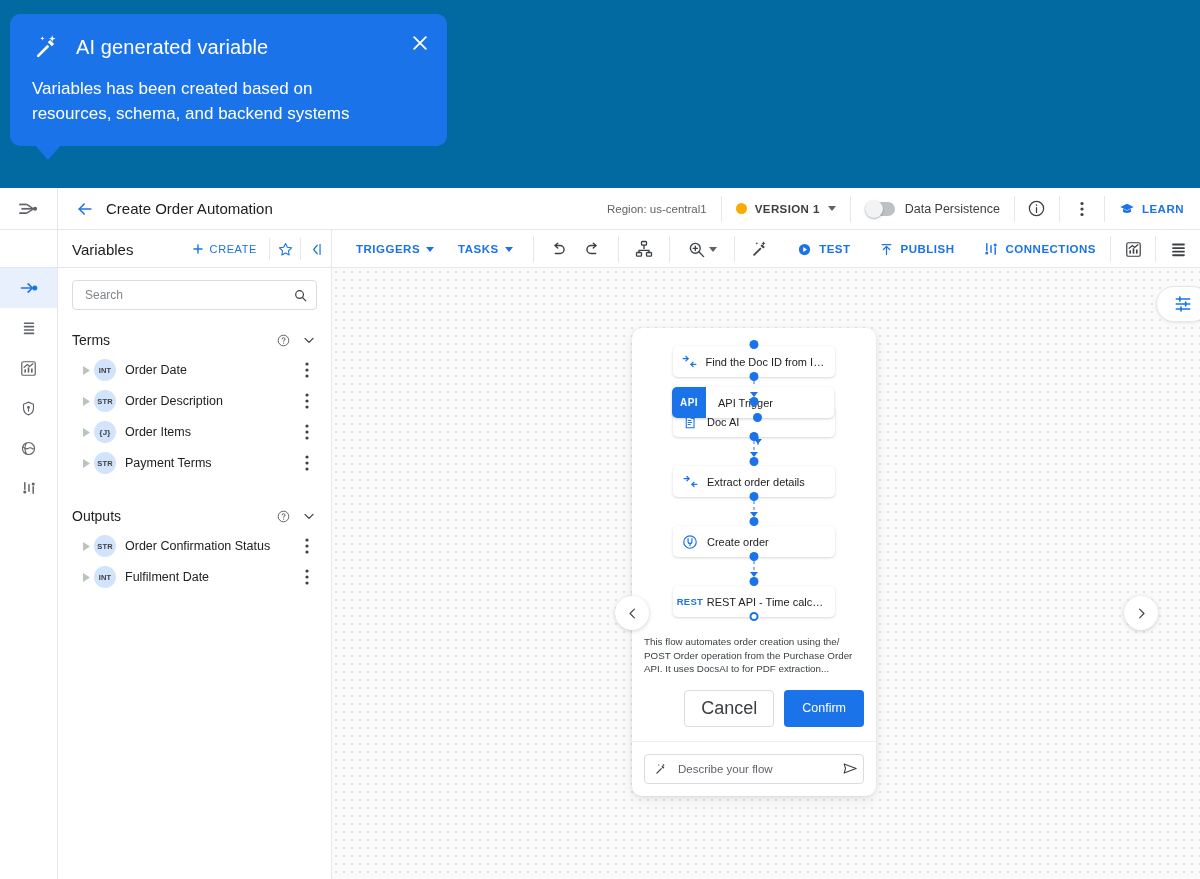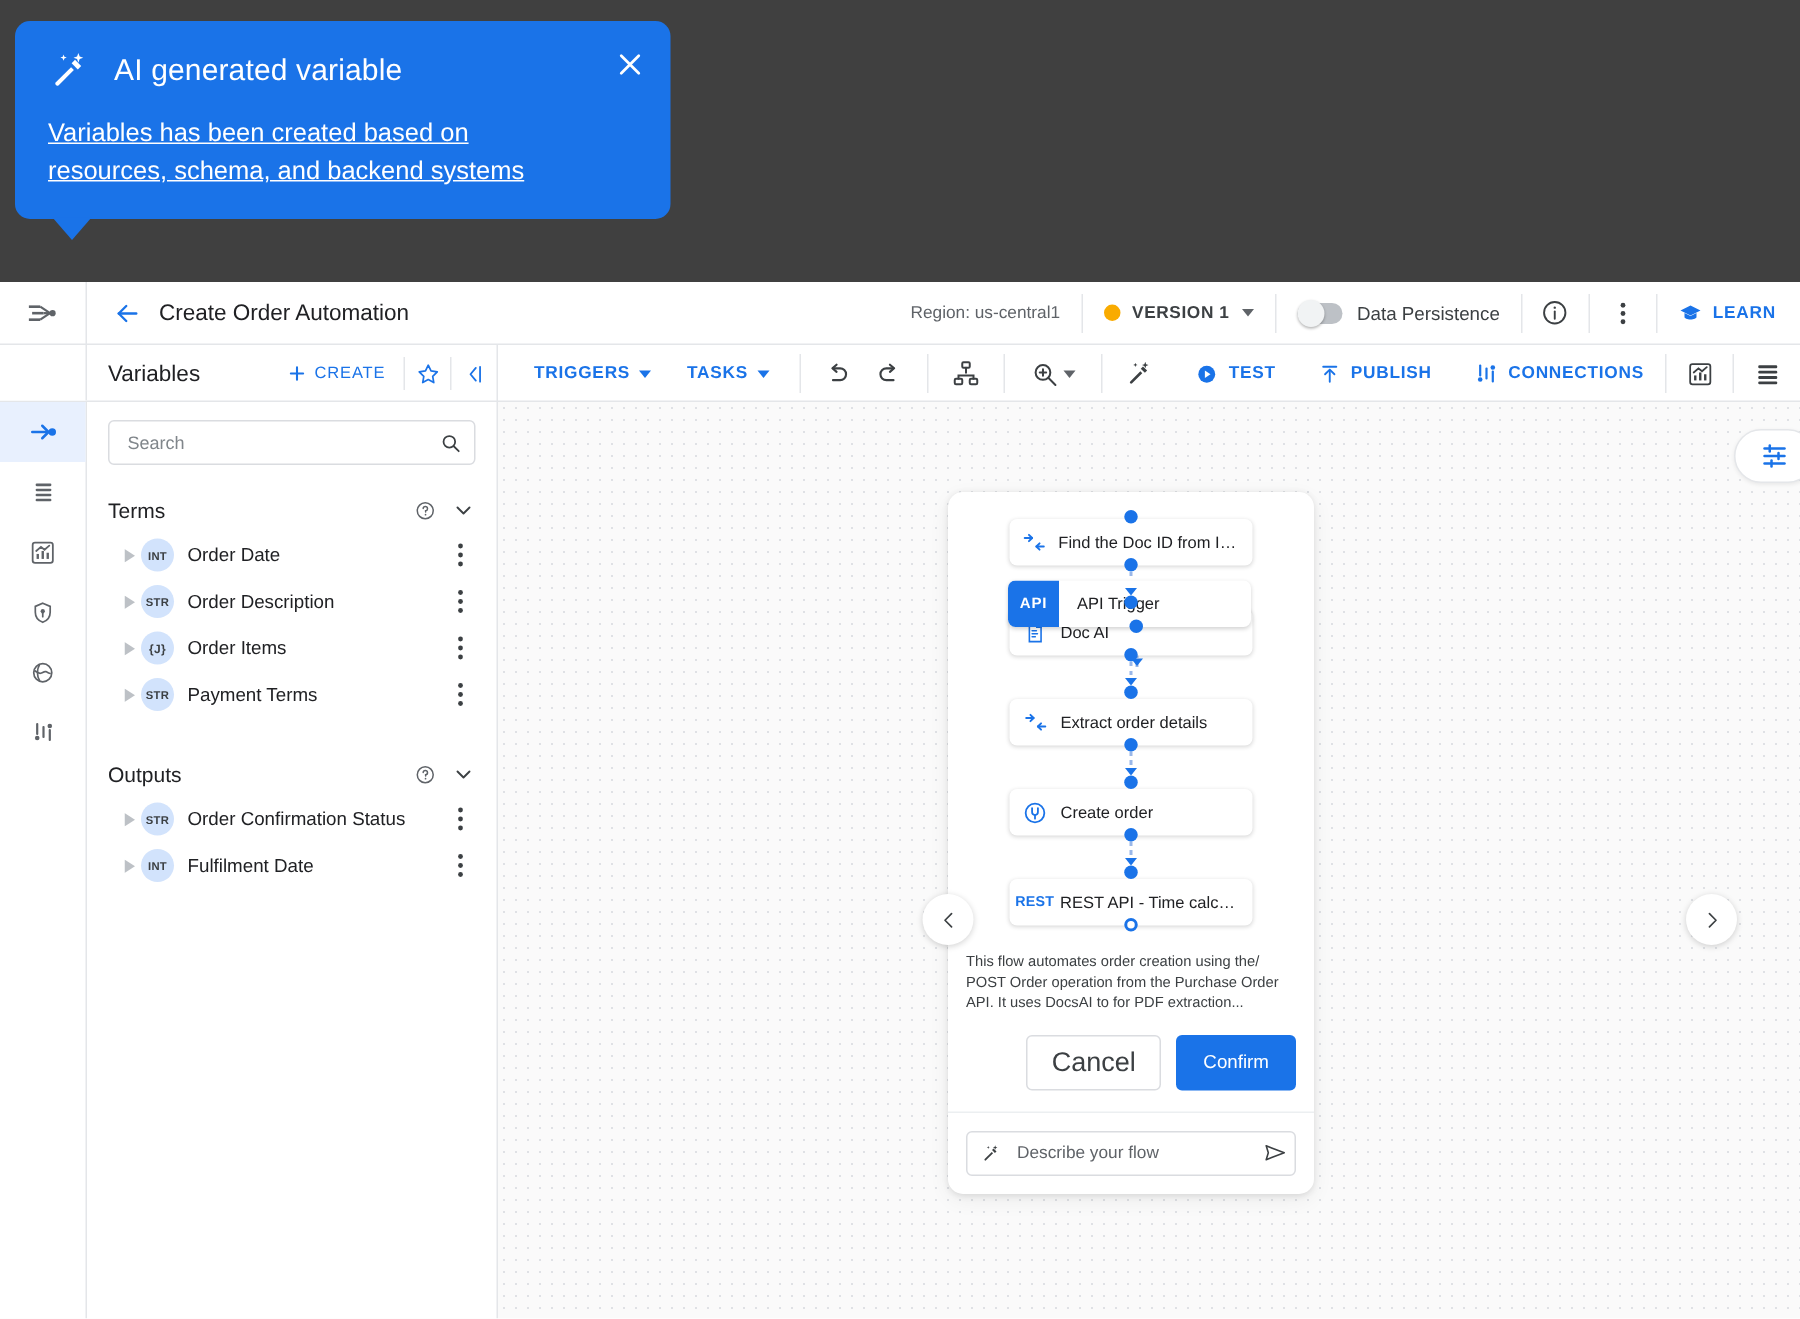--- a/index.html
+++ b/index.html
@@ -4,31 +4,31 @@
 <style>
   * { box-sizing: border-box; }
   html, body {
     margin: 0; padding: 0;
     width: 1200px; height: 879px;
     background: #ffffff;
     font-family: "Liberation Sans", sans-serif;
     -webkit-font-smoothing: antialiased;
     overflow: hidden;
   }
-  .root { position: relative; width: 1200px; height: 712px; background:#404040; }
+  .root { position: relative; width: 1200px; height: 712px; background:#0369a1; }
 
   
   .callout {
     position: absolute; left: 10px; top: 14px; width: 437px;
     background: #1a73e8; border-radius: 10px; color: #fff;
     padding: 18px 20px 20px 22px;
   }
   .callout-head { display:flex; align-items:center; gap:14px; }
   .callout-title { font-size: 20px; font-weight: 500; letter-spacing: .1px; }
-  .callout-body { margin-top: 14px; font-size: 17px; line-height: 25px; font-weight: 400; max-width: 360px; text-decoration: underline; }
+  .callout-body { margin-top: 14px; font-size: 17px; line-height: 25px; font-weight: 400; max-width: 360px; }
   .callout-close {
     position:absolute; right: 14px; top: 16px; width: 26px; height: 26px;
     display:flex; align-items:center; justify-content:center; cursor: pointer;
   }
   .callout-tail {
     position:absolute; left: 25px; bottom: -14px; width: 0; height: 0;
     border-left: 13px solid transparent; border-right: 13px solid transparent;
     border-top: 15px solid #1a73e8;
   }
 

